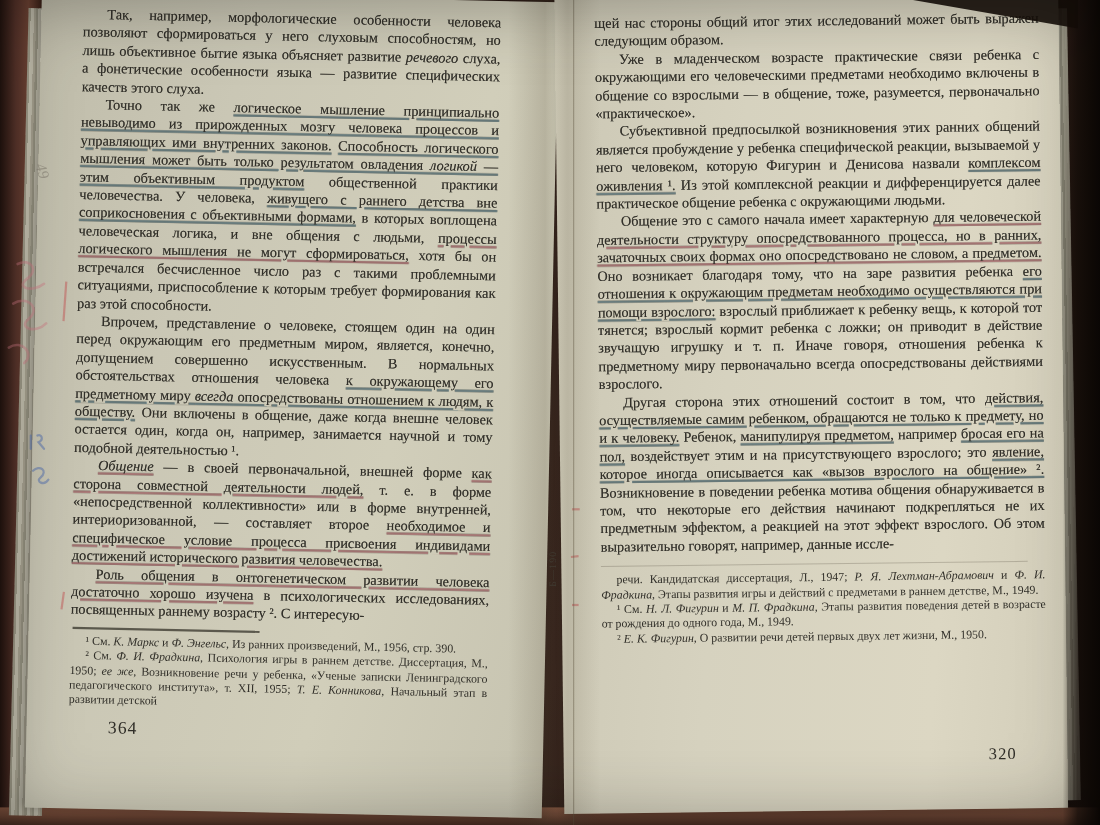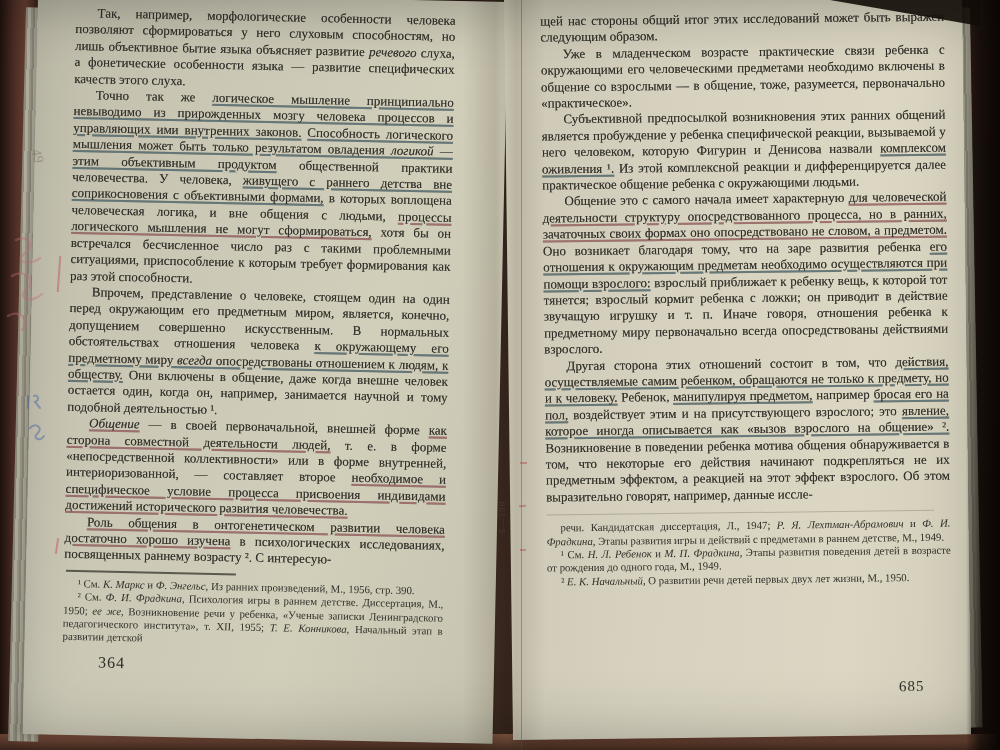--- a/index.html
+++ b/index.html
@@ -94,24 +94,24 @@
     <div class="bodytext">
         <p class="para noindent"><span>щей нас стороны общий итог этих исследований может быть выражен следующим образом.</span></p>
         <p class="para"><span>Уже в младенческом возрасте практические связи ребенка с окружающими его человеческими предметами необходимо включены в общение со взрослыми — в общение, тоже, разумеется, первоначально «практическое».</span></p>
         <p class="para"><span>Субъективной предпосылкой возникновения этих ранних общений является пробуждение у ребенка специфической реакции, вызываемой у него человеком, которую Фигурин и Денисова назвали </span><span class="seg-ub">комплексом оживления ¹.</span><span> Из этой комплексной реакции и дифференцируется далее практическое общение ребенка с окружающими людьми.</span></p>
         <p class="para"><span>Общение это с самого начала имеет характерную </span><span class="seg-up">для человеческой деятельности структуру опосредствованного процесса, но в ранних, зачаточных своих формах оно опосредствовано не словом, а предметом.</span><span> Оно возникает благодаря тому, что на заре развития ребенка </span><span class="seg-ub">его отношения к окружающим предметам необходимо осуществляются при помощи взрослого:</span><span> взрослый приближает к ребенку вещь, к которой тот тянется; взрослый кормит ребенка с ложки; он приводит в действие звучащую игрушку и т. п. Иначе говоря, отношения ребенка к предметному миру первоначально всегда опосредствованы действиями взрослого.</span></p>
         <p class="para"><span>Другая сторона этих отношений состоит в том, что </span><span class="seg-ub">действия, осуществляемые самим ребенком, обращаются не только к предмету, но и к человеку.</span><span> Ребенок, </span><span class="seg-ub">манипулируя предметом,</span><span> например </span><span class="seg-ub">бросая его на пол,</span><span> воздействует этим и на присутствующего взрослого; это </span><span class="seg-ub">явление, которое иногда описывается как «вызов взрослого на общение» ².</span><span> Возникновение в поведении ребенка мотива общения обнаруживается в том, что некоторые его действия начинают подкрепляться не их предметным эффектом, а реакцией на этот эффект взрослого. Об этом выразительно говорят, например, данные иссле-</span></p>
       </div>
     <div class="fnrule-right"></div>
     <div class="footnotes">
         <p class="para"><span>речи. Кандидатская диссертация, Л., 1947; </span><span class="seg-i">Р. Я. Лехтман-Абрамович</span><span> и </span><span class="seg-i">Ф. И. Фрадкина</span><span>, Этапы развития игры и действий с предметами в раннем детстве, М., 1949.</span></p>
-        <p class="para"><span>¹ См. </span><span class="seg-i">Н. Л. Ребенок</span><span> и </span><span class="seg-i">М. П. Фрадкина</span><span>, Этапы развития поведения детей в возрасте от рождения до одного года, М., 1949.</span></p>
-        <p class="para"><span>² </span><span class="seg-i">Е. К. Начальный</span><span>, О развитии речи детей первых двух лет жизни, М., 1950.</span></p>
+        <p class="para"><span>¹ См. </span><span class="seg-i">Н. Л. Фигурин</span><span> и </span><span class="seg-i">М. П. Фрадкина</span><span>, Этапы развития поведения детей в возрасте от рождения до одного года, М., 1949.</span></p>
+        <p class="para"><span>² </span><span class="seg-i">Е. К. Фигурин</span><span>, О развитии речи детей первых двух лет жизни, М., 1950.</span></p>
       </div>
-    <div class="pagenum pagenum-right">685</div>
+    <div class="pagenum pagenum-right">320</div>
   </div>
 
   <div class="gutter"></div>
   <div class="crease"></div>
 
   <div class="marginalia pencil-note">49</div>
   <div class="marginalia gutter-mark">Б—190</div>
 
   <svg class="marginalia" style="left:2px;top:232px;" width="62" height="110" viewBox="0 0 62 110">
     <path d="M14 8 C 26 2, 34 14, 22 22 C 12 30, 28 34, 38 26 M 10 44 C 22 36, 36 48, 24 58 C 14 66, 30 72, 40 62 M 6 84 C 18 76, 30 90, 20 98" fill="none" stroke="rgba(205,120,130,0.42)" stroke-width="2.4" stroke-linecap="round"></path>

